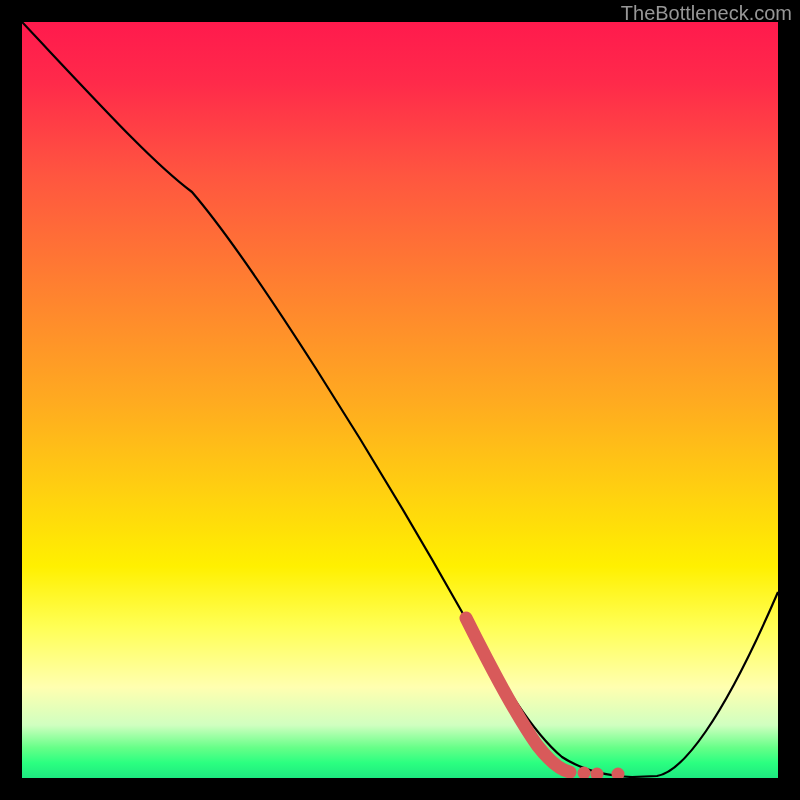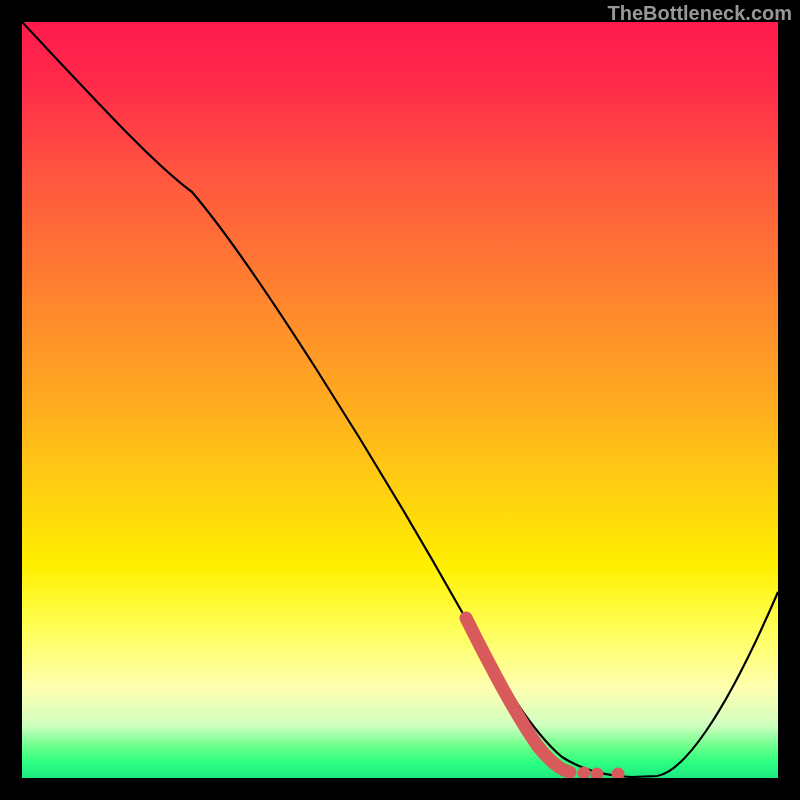--- a/index.html
+++ b/index.html
@@ -14,21 +14,21 @@
     position: relative;
     width: 800px;
     height: 800px;
   }
   .attribution {
     position: absolute;
     top: 2px;
     right: 8px;
     color: #979797;
     font-size: 20px;
-    font-weight: 700;
+    font-weight: 400;
     z-index: 10;
   }
   .plot-area {
     position: absolute;
     left: 22px;
     top: 22px;
     width: 756px;
     height: 756px;
     background: linear-gradient(to bottom,
       #ff1a4d 0%,

